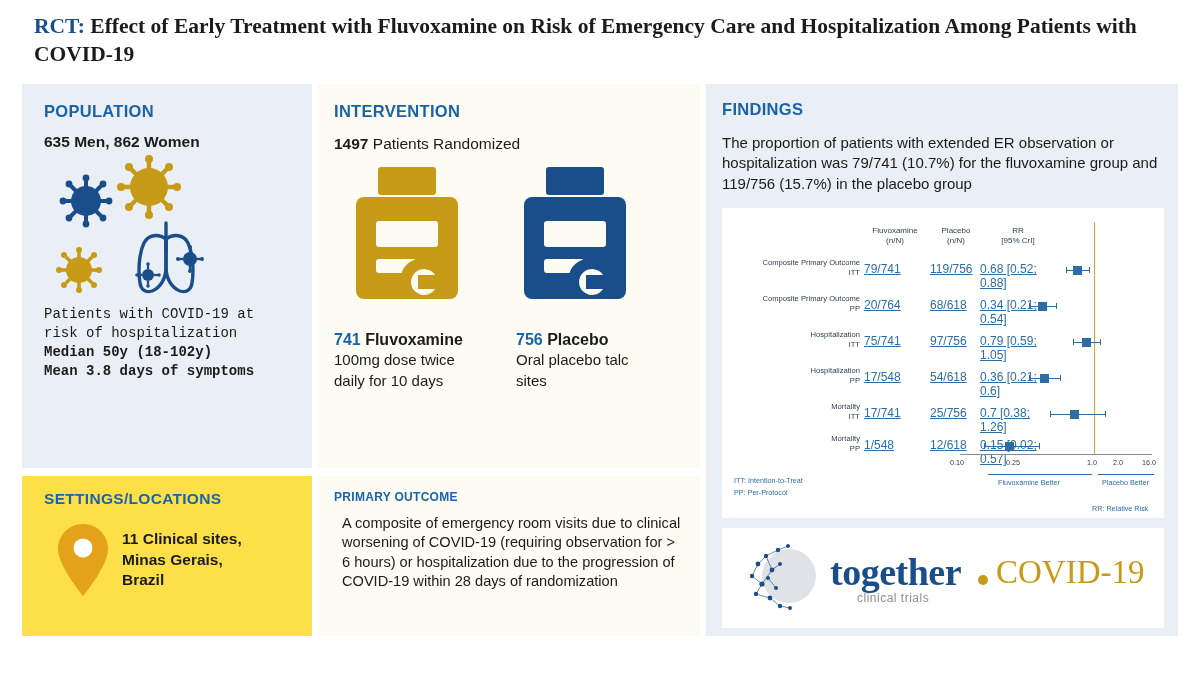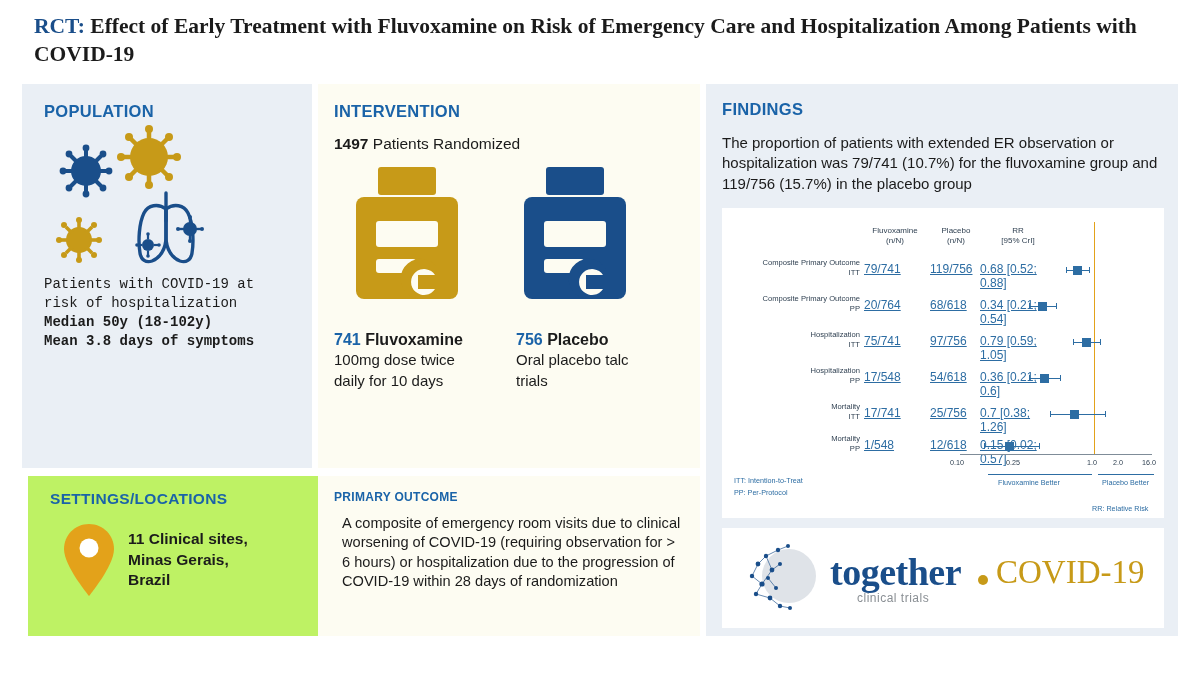--- a/index.html
+++ b/index.html
@@ -44,22 +44,22 @@
     margin-top: 12px; font-size: 15.5px; font-weight: bold; color: #1b1b1b;
   }
   .virus-art { position: relative; height: 150px; margin-top: 4px; }
   .pop-foot {
     font-size: 14px; line-height: 1.35;  font-family: Liberation Mono, monospace;
   }
   .pop-foot .b { font-weight: bold; display: block; }
 
   
   #settings {
-    left: 28px; top: 476px; width: 290px; height: 160px;
-    background: #bef264;
+    left: 22px; top: 476px; width: 290px; height: 160px;
+    background: #fde047;
     padding: 14px 18px 0 22px;
   }
   #settings .panel-head { font-size: 15.5px; }
   .settings-body { display: flex; align-items: center; margin-top: 14px; }
   .pin-wrap { width: 78px; flex: none; display: flex; justify-content: center; }
   .settings-text { font-size: 15.5px; font-weight: bold; line-height: 1.35; }
 
   
   #intervention {
     left: 318px; top: 84px; width: 382px; height: 384px;
@@ -139,20 +139,21 @@
 <body>
 
 <div class="page">
 
   <div class="title">
     <span class="rct">RCT:</span><span> Effect of Early Treatment with Fluvoxamine on Risk of Emergency Care and Hospitalization Among Patients with COVID-19</span>
   </div>
 
   <div class="panel" id="population">
     <div class="panel-head">POPULATION</div>
+    <div class="demo">635 Men, 862 Women</div>
 
     <div class="virus-art">
       <svg width="250" height="150" viewBox="0 0 250 150">
 
         <g fill="#1a4e8a">
           <circle cx="42" cy="46" r="15"></circle>
           <g stroke="#1a4e8a" stroke-width="4">
             <line x1="42" y1="25" x2="42" y2="34"></line>
               <line x1="42" y1="58" x2="42" y2="67"></line>
             <line x1="21" y1="46" x2="30" y2="46"></line>
@@ -308,21 +309,21 @@
           <span class="num">741</span><span> Fluvoxamine</span>
         </div>
         <div>100mg dose twice</div>
         <div>daily for 10 days</div>
       </div>
       <div class="arm">
         <div class="hdr">
           <span class="num">756</span><span> Placebo</span>
         </div>
         <div>Oral placebo talc</div>
-        <div>trials</div>
+        <div>sites</div>
       </div>
     </div>
   </div>
 
   <div class="panel" id="primary">
     <div class="panel-head">PRIMARY OUTCOME</div>
     <div class="primary-text">A composite of emergency room visits due to clinical worsening of COVID-19  (requiring observation for &gt; 6 hours) or hospitalization due to the progression of COVID-19 within 28 days of randomization</div>
   </div>
 
   <div class="panel" id="findings">

